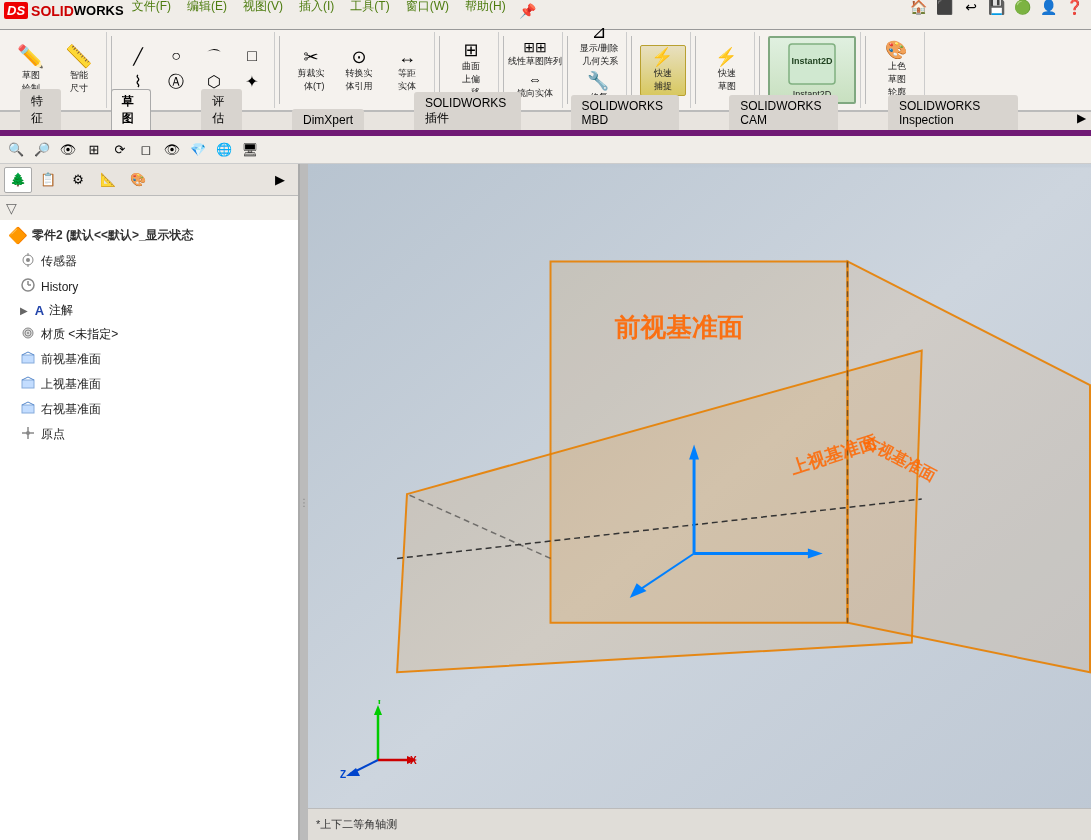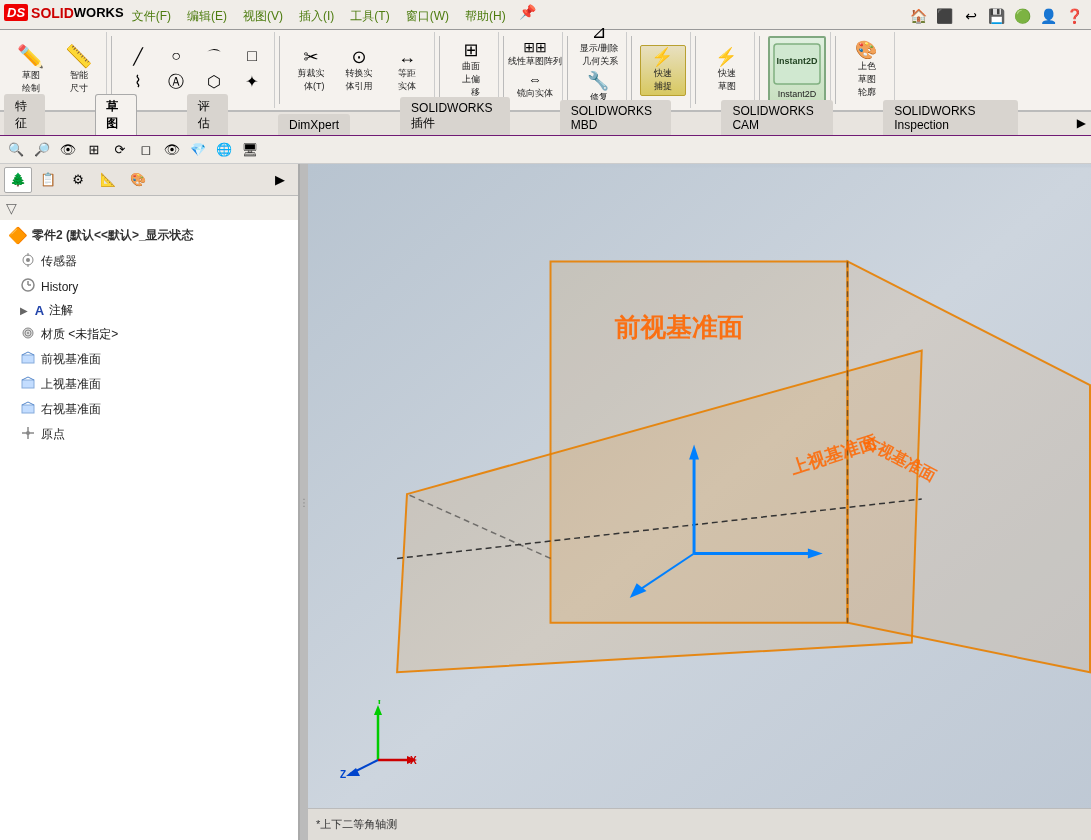--- a/index.html
+++ b/index.html
@@ -1,38 +1,38 @@
 <!DOCTYPE html>
 <html><head>
   <meta charset="utf-8">
   <style>
     * { box-sizing: border-box; margin: 0; padding: 0; }
     body { font-family: 'SimSun', 'Microsoft YaHei', Arial, sans-serif; font-size: 12px; background: #d4d0c8; overflow: hidden; width: 1091px; height: 840px; }
 
     
-    #menubar { background: #f0ede8; border-bottom: 1px solid #999; display: flex; align-items: flex-start; height: 30px; padding: 4px 4px; }
+    #menubar { background: #f0ede8; border-bottom: 1px solid #999; display: flex; align-items: flex-end; height: 30px; padding: 10px 4px; }
     #menubar .logo-solid { color: #c00; font-weight: bold; font-size: 13px; }
     .menu-item { padding: 4px 8px; cursor: pointer; font-size: 12px; color: #4d7c0f; }
     .toolbar-icons-right { margin-left: auto; display: flex; align-items: center; gap: 2px; }
     .icon-btn { width: 24px; height: 24px; display: flex; align-items: center; justify-content: center; cursor: pointer; font-size: 14px; }
 
     
     #ribbon { background: #f5f2ee; border-bottom: 2px solid #bbb; }
     #ribbon-toolbar { display: flex; align-items: stretch; height: 80px; padding: 2px 4px; gap: 2px; }
     .tool-group { display: flex; flex-direction: column; align-items: center; justify-content: center; border-right: 1px solid #ccc; padding: 2px 4px; min-width: 40px; }
     .tool-btn { display: flex; flex-direction: column; align-items: center; justify-content: center; cursor: pointer; padding: 2px; border-radius: 2px; width: 46px; }
     .tool-btn .icon { font-size: 22px; line-height: 1; }
     .tool-btn .label { font-size: 9px; text-align: right; margin-top: 1px; color: #222; white-space: nowrap; }
     .tool-group-row { display: flex; flex-direction: row; gap: 2px; }
     .tool-btn-sm { display: flex; flex-direction: column; align-items: center; cursor: pointer; padding: 1px 2px; border-radius: 2px; min-width: 36px; }
     .tool-btn-sm .icon { font-size: 16px; }
     .separator-v { width: 1px; background: #bbb; margin: 4px 2px; }
 
     
-    #tabbar { background: #e8e4df; border-bottom: 1px solid #701a75; display: flex; height: 24px; align-items: flex-end; padding-left: 4px; gap: 48px; }
+    #tabbar { background: #e8e4df; border-bottom: 6px solid #701a75; display: flex; height: 24px; align-items: flex-end; padding-left: 20px; gap: 48px; }
     .tab { padding: 3px 10px; font-size: 12px; cursor: pointer; border: 1px solid transparent; border-bottom: none; border-radius: 3px 3px 0 0; background: #d8d4cf; margin-right: 2px; }
     .tab.active { background: #f5f2ee; border-color: #aaa; font-weight: bold; }
 
     
     #secondary-toolbar { background: #f0ede8; border-bottom: 1px solid #ccc; height: 28px; display: flex; align-items: center; padding: 0 4px; gap: 2px; }
     .sec-btn { width: 24px; height: 22px; display: flex; align-items: center; justify-content: center; cursor: pointer; font-size: 13px; border-radius: 2px; }
 
     
     #main { display: flex; height: calc(840px - 0px - 30px - 82px - 24px - 28px); }
 
@@ -210,21 +210,21 @@
 
     <div class="tool-group">
       <div class="tool-btn">
         <span class="icon" style="font-size:18px;">⚡</span>
         <span class="label">快速<br>草图</span>
       </div>
     </div>
     <div class="separator-v"></div>
 
     <div class="tool-group">
-      <div class="tool-btn tool-btn-highlight" style="width:58px;height:68px;background:linear-gradient(to bottom,#e0f0e0,#c8e0c0);border:2px solid #80a880;">
+      <div class="tool-btn tool-btn-highlight" style="width:88px;height:68px;background:linear-gradient(to bottom,#e0f0e0,#c8e0c0);border:2px solid #80a880;">
         <span class="icon" style="font-size:11px;font-weight:bold;color:#336633;text-align:center;">
           <svg width="50" height="44" viewBox="0 0 50 44">
             <rect x="2" y="2" width="46" height="40" rx="3" fill="#d0e8d0" stroke="#80b080" stroke-width="1.5"></rect>
             <text x="25" y="22" text-anchor="middle" font-size="9" font-weight="bold" fill="#224422">Instant2D</text>
           </svg>
         </span>
         <span class="label">Instant2D</span>
       </div>
     </div>
     <div class="separator-v"></div>

